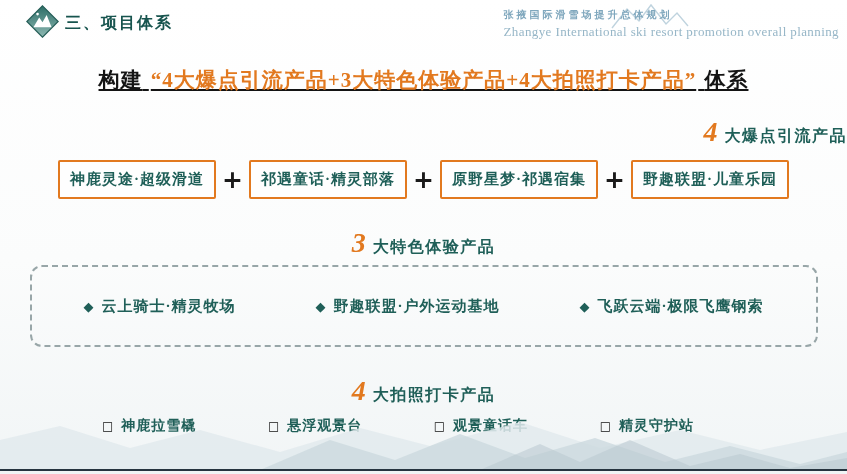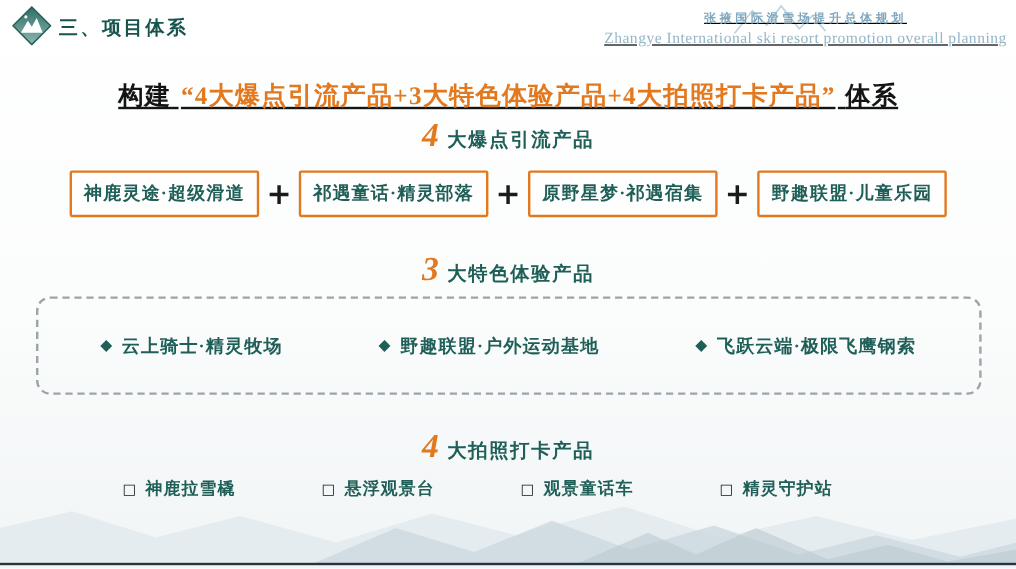--- a/index.html
+++ b/index.html
@@ -20,47 +20,47 @@
     pointer-events: none;
   }
   .bottom-line {
     position: absolute;
     left: 0; bottom: 3px;
     width: 847px; height: 2px;
     background: #26343f;
   }
 
   
-  .header { position: absolute; top: 0; left: 0; right: 0; height: 46px; }
+  .header { position: absolute; top: 0; left: 16px; right: 0; height: 46px; }
   .logo { position: absolute; left: 10px; top: 5px; width: 33px; height: 33px; }
   .header-title {
     position: absolute; left: 49px; top: 13px;
     margin: 0;
     font-size: 16px; font-weight: bold;
     color: #17544e; letter-spacing: 2px;
   }
   .wm-sketch { position: absolute; right: 158px; top: 1px; opacity: .9; }
-  .watermark { position: absolute; right: 8px; top: 8px; text-align: center; text-decoration: underline; }
+  .watermark { position: absolute; right: 8px; top: 8px; text-align: left; }
   .wm-cn { font-size: 10px; font-weight: bold; letter-spacing: 3px; color: #7fa7bd; }
   .wm-en { font-size: 13px; letter-spacing: .4px; color: #96b6c7; margin-top: 2px; }
 
   
   .main-title {
     margin-top: 66px;
     text-align: center;
     font-size: 21px; font-weight: bold;
     color: #141414; letter-spacing: 1px;
     white-space: nowrap;
     text-decoration: underline;
   }
   .mt-orange { color: #e2791f; margin: 0 2px; }
 
   
   .sec-heading { text-align: center; line-height: 1.15; }
-  .sec-heading.first  { margin-top: 4px; }
+  .sec-heading.first  { margin-top: 22px; text-align: right; }
   .sec-heading.second { margin-top: 28px; }
   .sec-heading.third  { margin-top: 28px; }
   .sec-num {
     font-style: italic; font-weight: bold;
     font-size: 28px; color: #e2791f;
     margin-right: 7px;
   }
   .sec-label {
     font-size: 16px; font-weight: bold;
     color: #1f5f58; letter-spacing: 1.5px;

